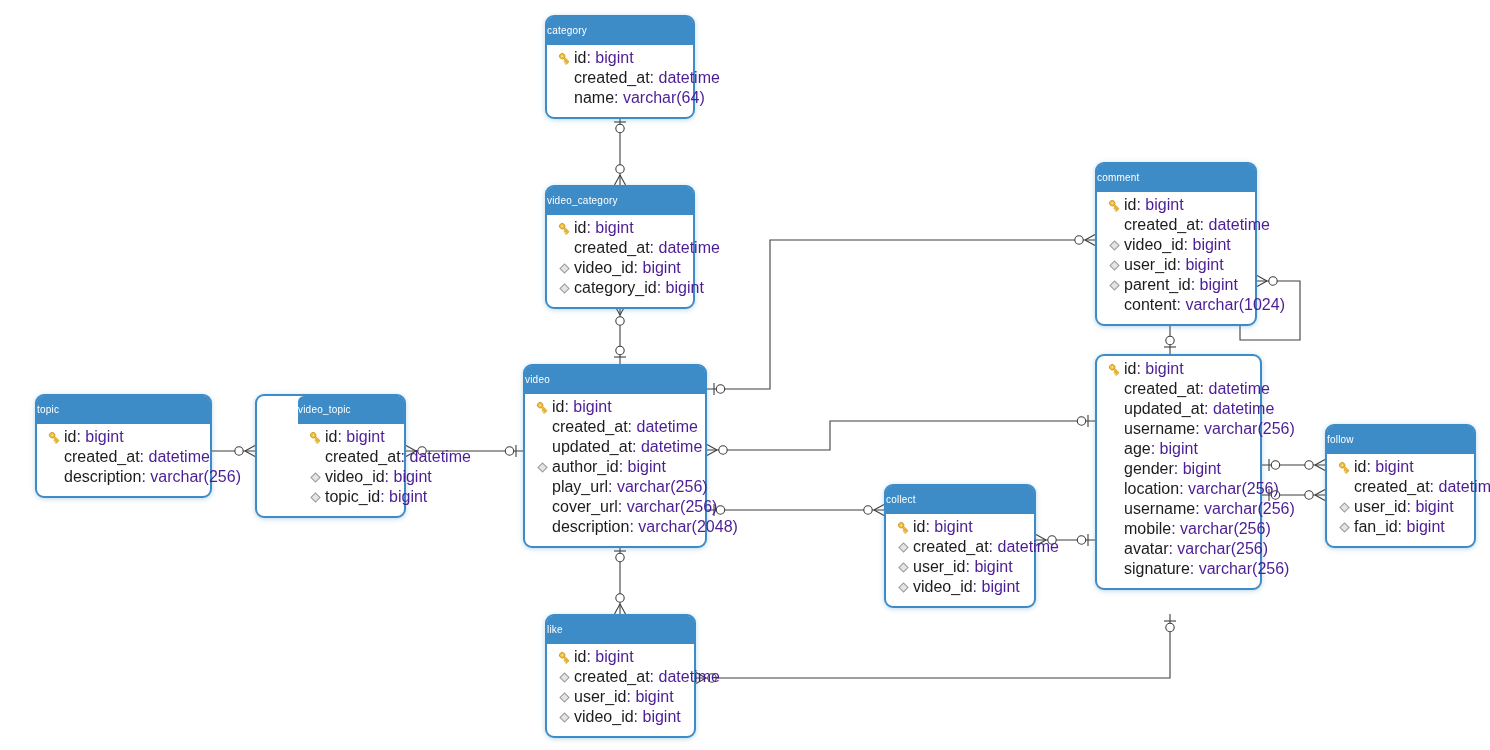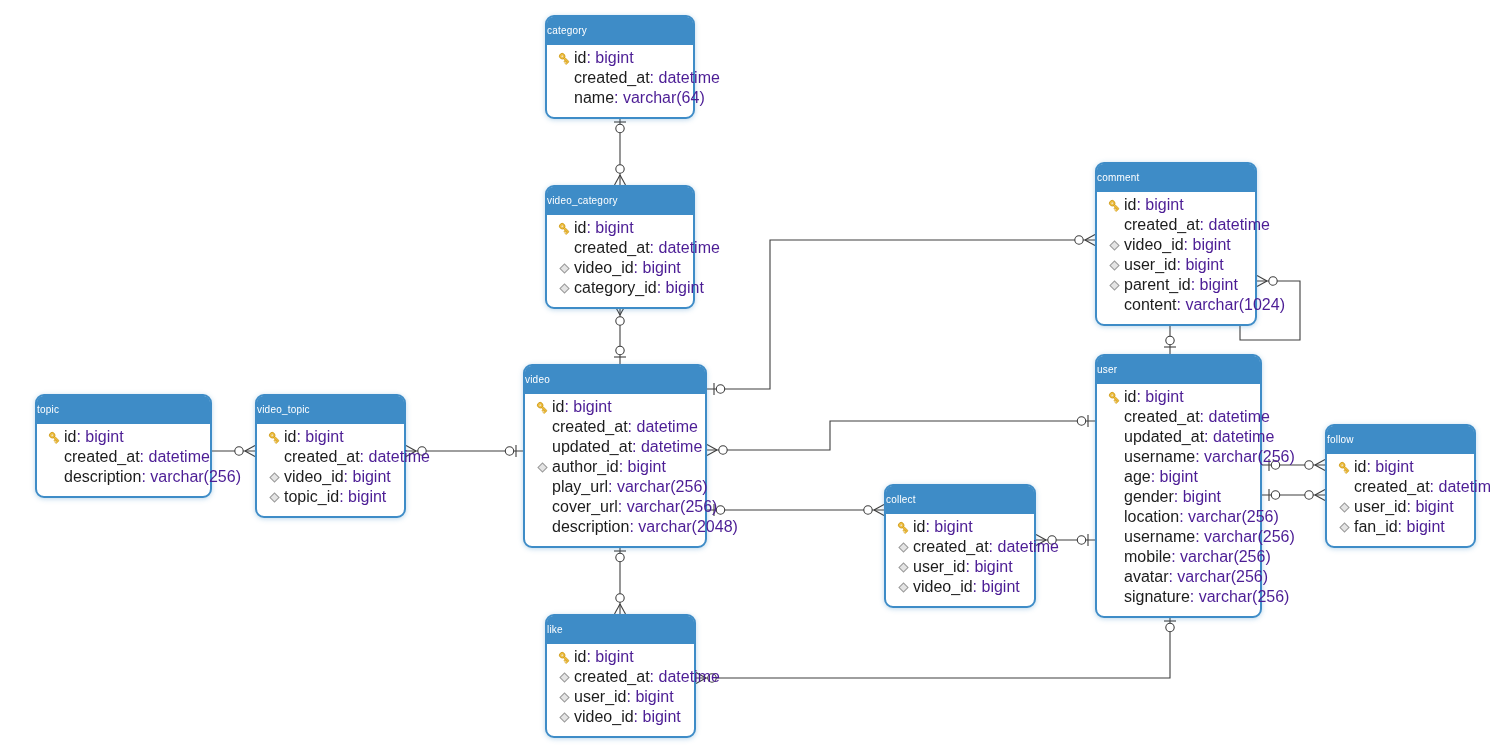--- a/index.html
+++ b/index.html
@@ -327,21 +327,20 @@
             <span class="f-type">varchar(256)</span>
           </div>
           <div class="field-row">
             <span class="f-icon"></span>
             <span class="f-name">description</span>
             <span class="f-type">varchar(2048)</span>
           </div>
         </div>
       </div>
       <div class="table-card" style="left: 1095px; top: 354px; width: 167px;">
-        <div class="tbl-header"><span>user</span></div>
         <div class="tbl-body">
           <div class="field-row">
             <span class="f-icon">
               <svg width="15" height="15" viewBox="0 0 16 16">
                 <g transform="rotate(45 8 8)">
                   <rect x="6.2" y="7" width="7.6" height="2" rx="1" fill="#f6c544" stroke="#cf9c1d" stroke-width="0.9"></rect>
                   <rect x="9.8" y="8.5" width="1.5" height="2.2" fill="#f6c544" stroke="#cf9c1d" stroke-width="0.7"></rect>
                   <rect x="12.3" y="8.5" width="1.5" height="2.8" fill="#f6c544" stroke="#cf9c1d" stroke-width="0.7"></rect>
                   <circle cx="4.5" cy="8" r="2.9" fill="#f6c544" stroke="#cf9c1d" stroke-width="1"></circle>
                   <circle cx="4.5" cy="8" r="1.1" fill="#ffffff" stroke="#cf9c1d" stroke-width="0.5"></circle>
@@ -426,21 +425,21 @@
             <span class="f-name">created_at</span>
             <span class="f-type">datetime</span>
           </div>
           <div class="field-row">
             <span class="f-icon"></span>
             <span class="f-name">description</span>
             <span class="f-type">varchar(256)</span>
           </div>
         </div>
       </div>
-      <div class="table-card" style="left: 255px; top: 394px; width: 151px;">
+      <div class="table-card" style="left: 255px; top: 394px; width: 151px; padding-left: 41px;">
         <div class="tbl-header"><span>video_topic</span></div>
         <div class="tbl-body">
           <div class="field-row">
             <span class="f-icon">
               <svg width="15" height="15" viewBox="0 0 16 16">
                 <g transform="rotate(45 8 8)">
                   <rect x="6.2" y="7" width="7.6" height="2" rx="1" fill="#f6c544" stroke="#cf9c1d" stroke-width="0.9"></rect>
                   <rect x="9.8" y="8.5" width="1.5" height="2.2" fill="#f6c544" stroke="#cf9c1d" stroke-width="0.7"></rect>
                   <rect x="12.3" y="8.5" width="1.5" height="2.8" fill="#f6c544" stroke="#cf9c1d" stroke-width="0.7"></rect>
                   <circle cx="4.5" cy="8" r="2.9" fill="#f6c544" stroke="#cf9c1d" stroke-width="1"></circle>

